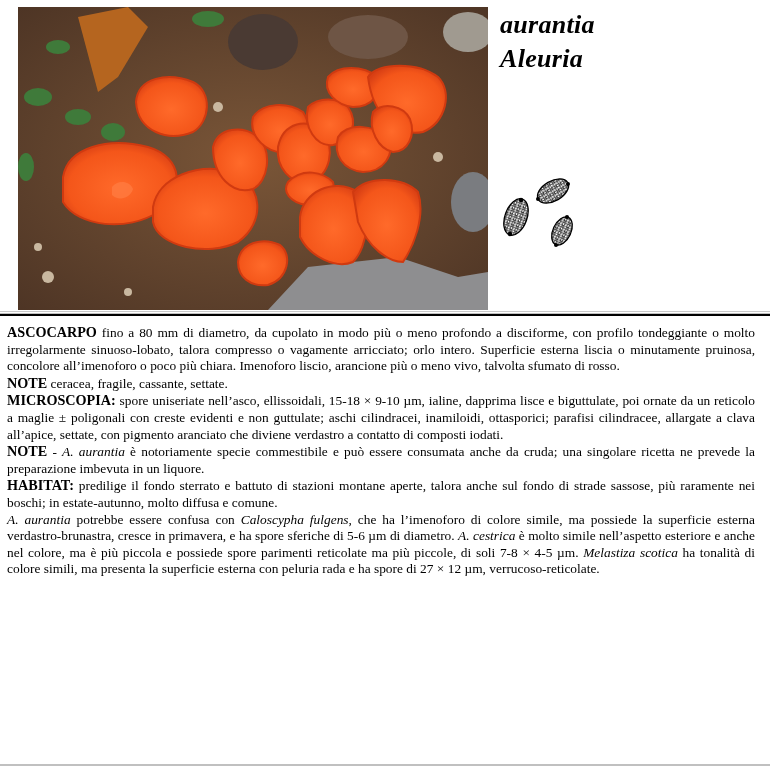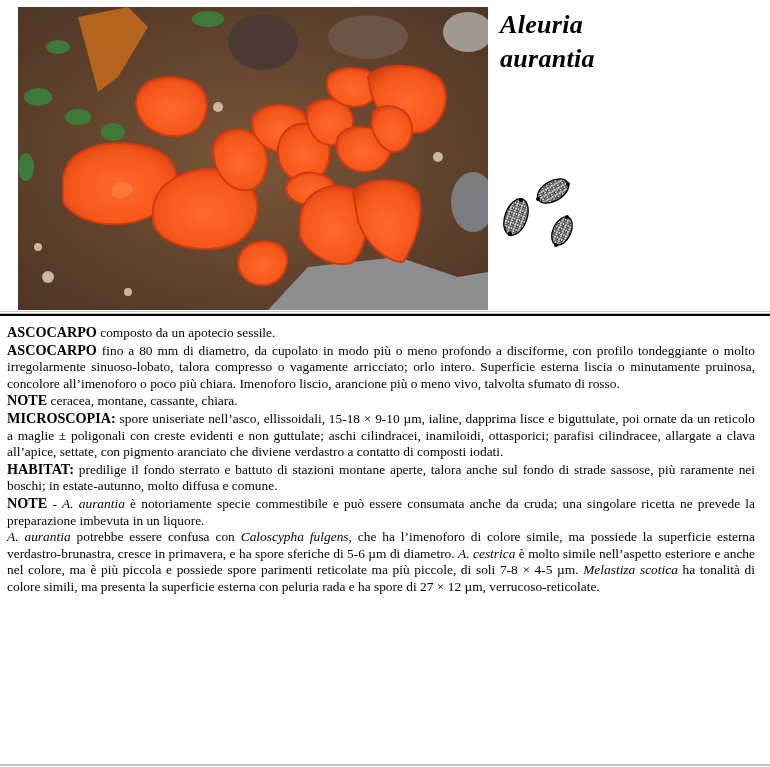--- a/index.html
+++ b/index.html
@@ -78,22 +78,22 @@
       <path d="M355 105 C365 95 385 98 392 112 C398 128 390 145 375 145 C360 142 350 122 355 105 Z" fill="url(#cup)"></path>
       <path d="M270 175 C285 160 305 165 315 175 C320 190 305 200 288 198 C272 195 264 185 270 175 Z" fill="url(#cup)"></path>
       <path d="M282 210 C285 185 315 170 340 185 C355 200 350 240 335 255 C318 262 292 250 282 230 Z" fill="url(#cup)"></path>
       <path d="M335 185 C350 168 385 170 400 185 C408 210 395 240 385 255 C370 255 350 240 340 215 Z" fill="url(#cup)"></path>
     </g>
     <path d="M94 180 C100 172 112 174 115 182 C112 192 100 194 94 188 Z" fill="#ff7a40" opacity="0.8"></path>
   </svg>
 </div>
 
 <div class="title">
+  <div>aurantia</div>
   <div>Aleuria</div>
-  <div>aurantia</div>
 </div>
 
 <div class="spores">
   <svg width="90" height="90" viewBox="0 0 90 90">
     <defs>
       <pattern id="net" width="5" height="5" patternUnits="userSpaceOnUse">
         <rect width="5" height="5" fill="#fff"></rect>
         <path d="M0 0 L5 1 M0 3 L5 4 M1 0 L2 5 M4 0 L3 5" stroke="#000" stroke-width="0.7" fill="none"></path>
       </pattern>
     </defs>
@@ -109,22 +109,21 @@
         <circle cx="40" cy="27" r="2"></circle>
       <circle cx="69" cy="45" r="2"></circle>
         <circle cx="58" cy="73" r="2"></circle>
     </g>
   </svg>
 </div>
 
 <div class="sep"></div>
 
 <div class="text">
-  <p><b>ASCOCARPO</b><span> composto da un apotecio sessile.</span></p>
   <p><b>ASCOCARPO</b><span> fino a 80 mm di diametro, da cupolato in modo più o meno profondo a disciforme, con profilo tondeggiante o molto irregolarmente sinuoso-lobato, talora compresso o vagamente arricciato; orlo intero. Superficie esterna liscia o minutamente pruinosa, concolore all’imenoforo o poco più chiara. Imenoforo liscio, arancione più o meno vivo, talvolta sfumato di rosso.</span></p>
-  <p><b>NOTE</b><span> ceracea, montane, cassante, chiara.</span></p>
+  <p><b>NOTE</b><span> ceracea, fragile, cassante, settate.</span></p>
   <p><b>MICROSCOPIA:</b><span> spore uniseriate nell’asco, ellissoidali, 15-18 × 9-10 µm, ialine, dapprima lisce e biguttulate, poi ornate da un reticolo a maglie ± poligonali con creste evidenti e non guttulate; aschi cilindracei, inamiloidi, ottasporici; parafisi cilindracee, allargate a clava all’apice, settate, con pigmento aranciato che diviene verdastro a contatto di composti iodati.</span></p>
+  <p><b>NOTE</b><span> - </span><i>A. aurantia</i><span> è notoriamente specie commestibile e può essere consumata anche da cruda; una singolare ricetta ne prevede la preparazione imbevuta in un liquore.</span></p>
   <p><b>HABITAT:</b><span> predilige il fondo sterrato e battuto di stazioni montane aperte, talora anche sul fondo di strade sassose, più raramente nei boschi; in estate-autunno, molto diffusa e comune.</span></p>
-  <p><b>NOTE</b><span> - </span><i>A. aurantia</i><span> è notoriamente specie commestibile e può essere consumata anche da cruda; una singolare ricetta ne prevede la preparazione imbevuta in un liquore.</span></p>
   <p><i>A. aurantia</i><span> potrebbe essere confusa con </span><i>Caloscypha fulgens</i><span>, che ha l’imenoforo di colore simile, ma possiede la superficie esterna verdastro-brunastra, cresce in primavera, e ha spore sferiche di 5-6 µm di diametro. </span><i>A. cestrica</i><span> è molto simile nell’aspetto esteriore e anche nel colore, ma è più piccola e possiede spore parimenti reticolate ma più piccole, di soli 7-8 × 4-5 µm. </span><i>Melastiza scotica</i><span> ha tonalità di colore simili, ma presenta la superficie esterna con peluria rada e ha spore di 27 × 12 µm, verrucoso-reticolate.</span></p>
 </div>
 
 <div class="bottom-line"></div>
 
 </body></html>

